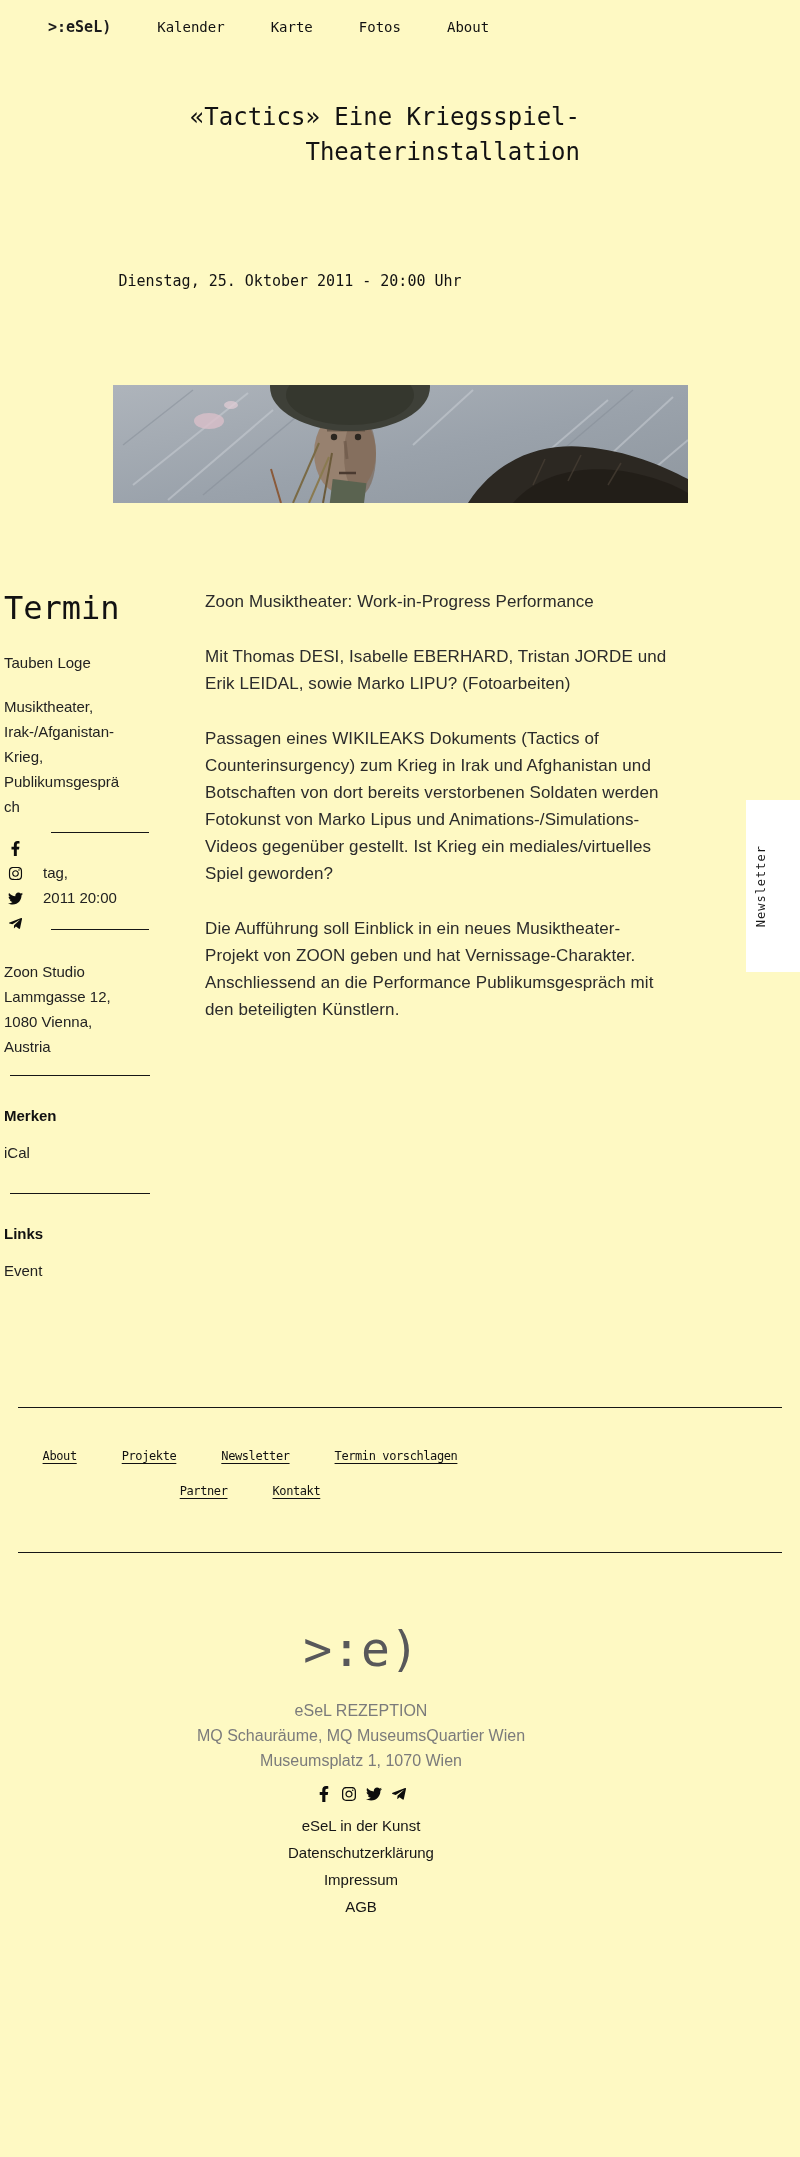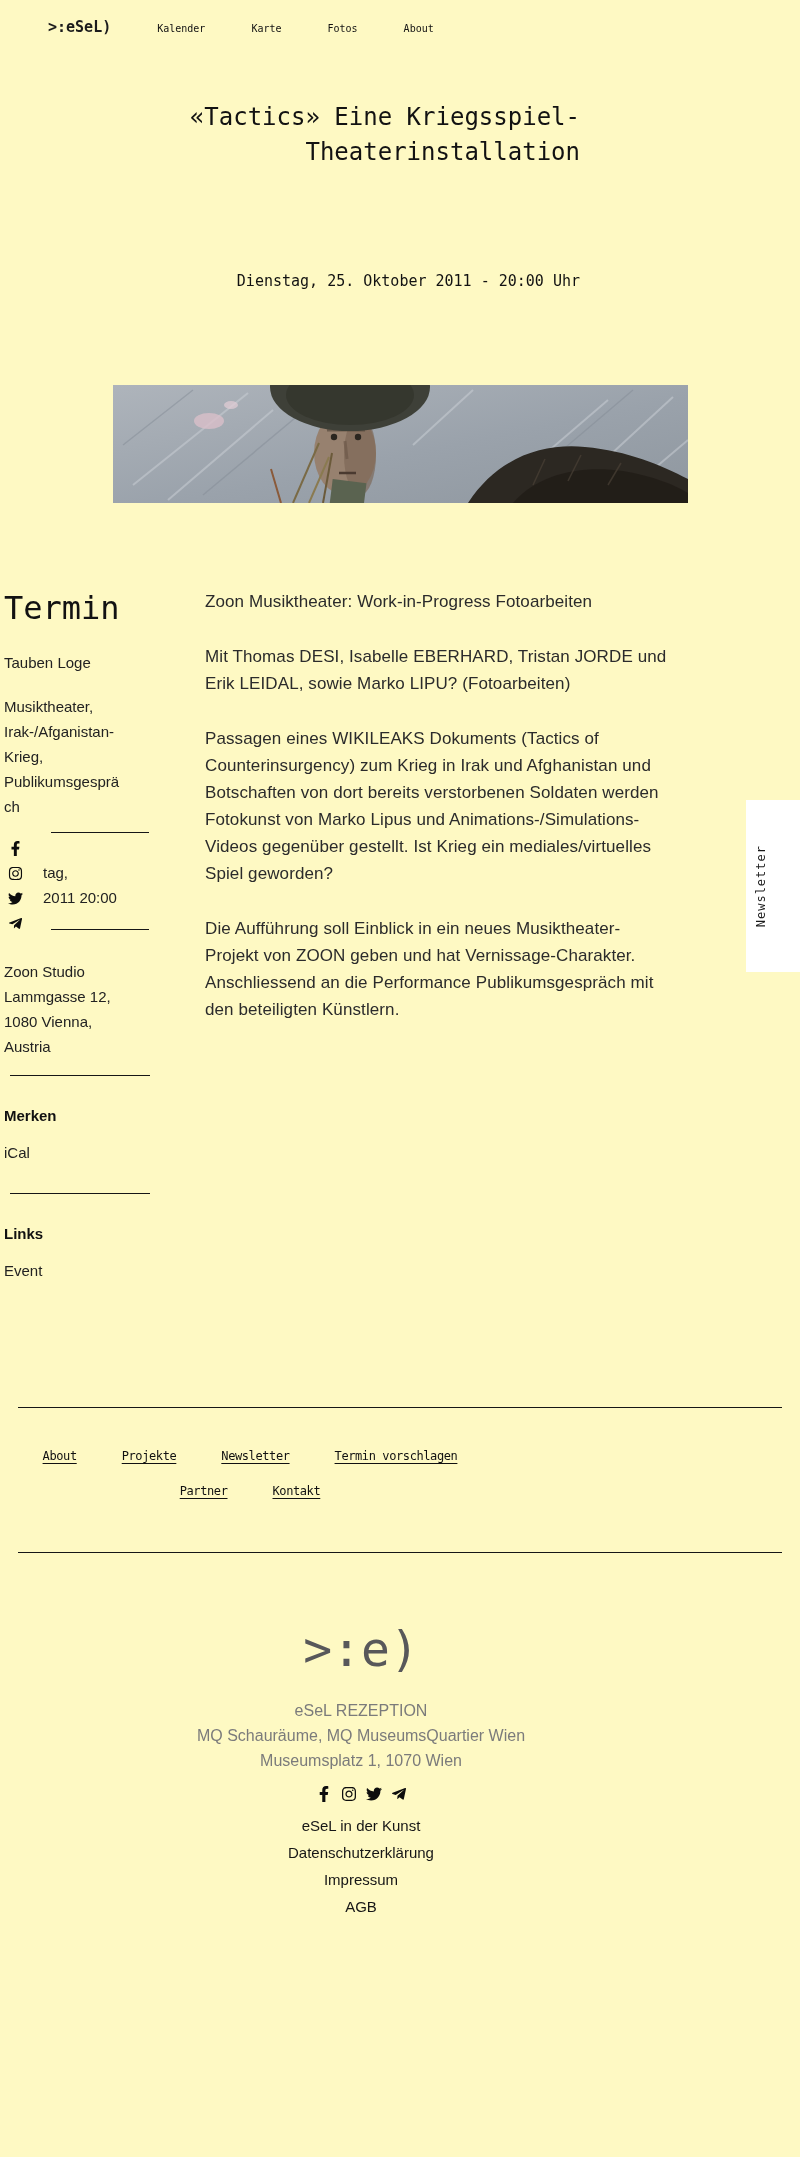--- a/index.html
+++ b/index.html
@@ -3,27 +3,27 @@
 <meta charset="utf-8">
 <style>
   html,body{margin:0;padding:0;background:#fff;}
   .page{position:relative;width:800px;height:2157px;background:#fef9c3;overflow:hidden;
         font-family:"Liberation Sans","DejaVu Sans",sans-serif;color:#1c1c1c;}
   .mono{font-family:"DejaVu Sans Mono","Liberation Mono",monospace;}
 
   
   .topnav{position:absolute;top:18px;left:48px;display:flex;align-items:baseline;gap:46px;}
   .topnav .logo{font-family:"DejaVu Sans Mono","Liberation Mono",monospace;font-weight:bold;font-size:15px;}
-  .topnav a{font-family:"DejaVu Sans Mono","Liberation Mono",monospace;font-size:10px;color:#111;text-decoration:none;cursor:pointer;}
+  .topnav a{font-family:"DejaVu Sans Mono","Liberation Mono",monospace;font-size:14px;color:#111;text-decoration:none;cursor:pointer;}
 
   
   .hero{position:absolute;top:100px;left:0;width:580px;text-align:center;}
   .hero h1{margin:0;font-weight:normal;font-size:24px;line-height:35px;
            font-family:"DejaVu Sans Mono","Liberation Mono",monospace;color:#121212;text-align:right;}
-  .hero-date{position:absolute;top:272px;left:0;width:580px;text-align:right;
+  .hero-date{position:absolute;top:272px;left:0;width:580px;text-align:center;
              font-family:"DejaVu Sans Mono","Liberation Mono",monospace;font-size:15px;color:#121212;}
 
   
   .photo{position:absolute;top:385px;left:113px;width:575px;height:118px;overflow:hidden;}
 
   
   .leftcol{position:absolute;top:590px;left:4px;width:147px;font-size:15px;line-height:25px;}
   .leftcol h2{margin:0;font-weight:normal;font-size:32px;line-height:36px;
               font-family:"DejaVu Sans Mono","Liberation Mono",monospace;color:#121212;}
   .organizer{margin-top:26px;line-height:22px;color:#222;}
@@ -183,21 +183,21 @@
     <div class="rule rule-wide lc-rule1"></div>
     <div class="sec-label">Merken</div>
     <div class="sec-link">iCal</div>
     <div class="rule rule-wide lc-rule2"></div>
     <div class="sec-label">Links</div>
     <div class="sec-link">Event</div>
   </div>
 
   <div class="article">
     <div class="para">
-      <div class="line">Zoon Musiktheater: Work-in-Progress Fotoarbeiten</div>
+      <div class="line">Zoon Musiktheater: Work-in-Progress Performance</div>
     </div>
     <div class="para">
       <div class="line">Mit Thomas DESI, Isabelle EBERHARD, Tristan JORDE und</div>
       <div class="line">Erik LEIDAL, sowie Marko LIPU? (Fotoarbeiten)</div>
     </div>
     <div class="para">
       <div class="line">Passagen eines WIKILEAKS Dokuments (Tactics of</div>
       <div class="line">Counterinsurgency) zum Krieg in Irak und Afghanistan und</div>
       <div class="line">Botschaften von dort bereits verstorbenen Soldaten werden</div>
       <div class="line">Fotokunst von Marko Lipus und Animations-/Simulations-</div>

